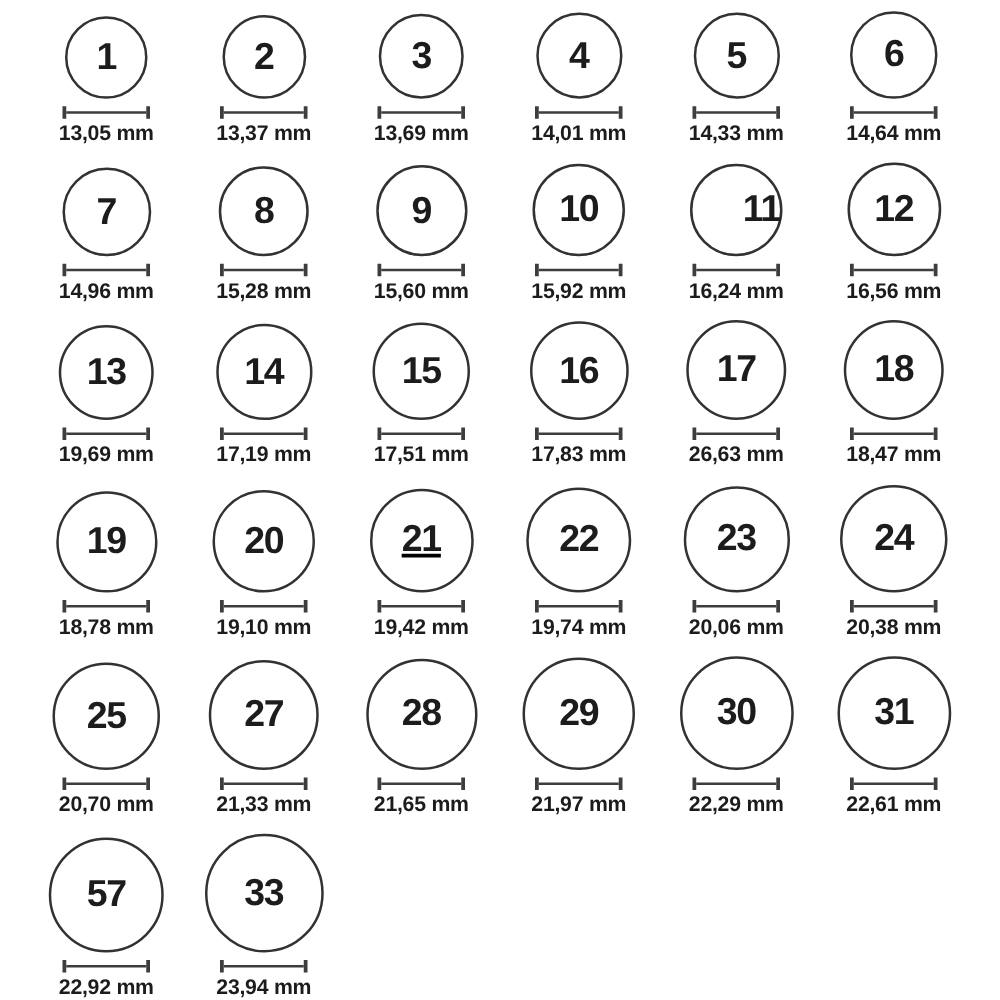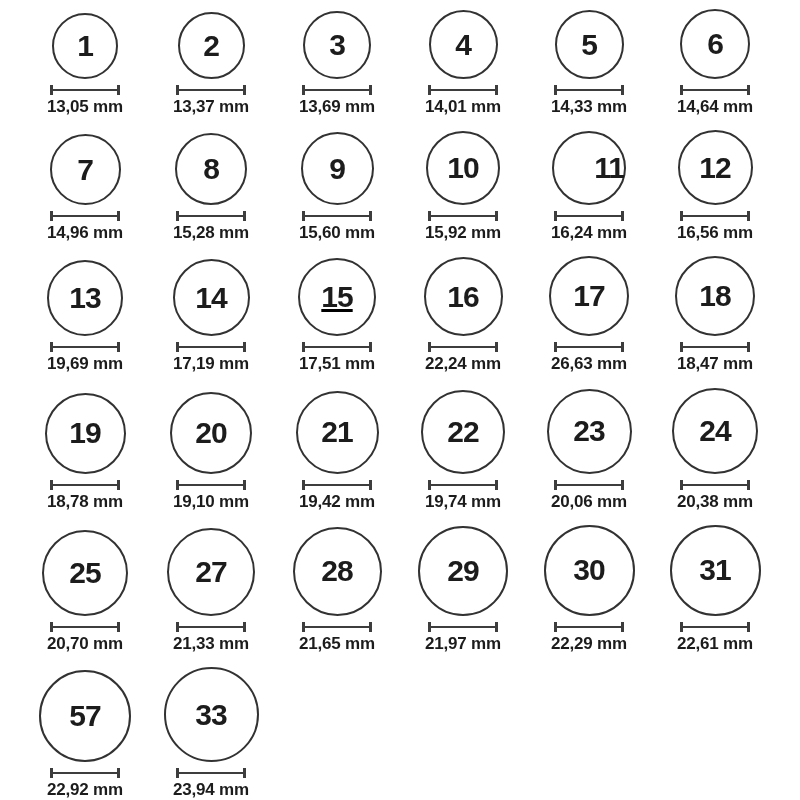--- a/index.html
+++ b/index.html
@@ -176,33 +176,33 @@
 
   <div class="cell">
     <div class="circle" style="width: 77px; height: 77px;">
       <span class="num">14</span>
     </div>
     <div class="measure"></div>
     <div class="mm">17,19 mm</div>
   </div>
 
   <div class="cell">
-    <div class="circle" style="width: 78px; height: 78px; text-decoration: underline;">
+    <div class="circle" style="width: 78px; height: 78px;">
       <span class="num">15</span>
     </div>
     <div class="measure"></div>
     <div class="mm">17,51 mm</div>
   </div>
 
   <div class="cell">
     <div class="circle" style="width: 79px; height: 79px;">
       <span class="num">16</span>
     </div>
     <div class="measure"></div>
-    <div class="mm">22,24 mm</div>
+    <div class="mm">17,83 mm</div>
   </div>
 
   <div class="cell">
     <div class="circle" style="width: 80px; height: 80px;">
       <span class="num">17</span>
     </div>
     <div class="measure"></div>
     <div class="mm">26,63 mm</div>
   </div>
 
@@ -224,21 +224,21 @@
 
   <div class="cell">
     <div class="circle" style="width: 82px; height: 82px;">
       <span class="num">20</span>
     </div>
     <div class="measure"></div>
     <div class="mm">19,10 mm</div>
   </div>
 
   <div class="cell">
-    <div class="circle" style="width: 83px; height: 83px;">
+    <div class="circle" style="width: 83px; height: 83px; text-decoration: underline;">
       <span class="num">21</span>
     </div>
     <div class="measure"></div>
     <div class="mm">19,42 mm</div>
   </div>
 
   <div class="cell">
     <div class="circle" style="width: 84px; height: 84px;">
       <span class="num">22</span>
     </div>

